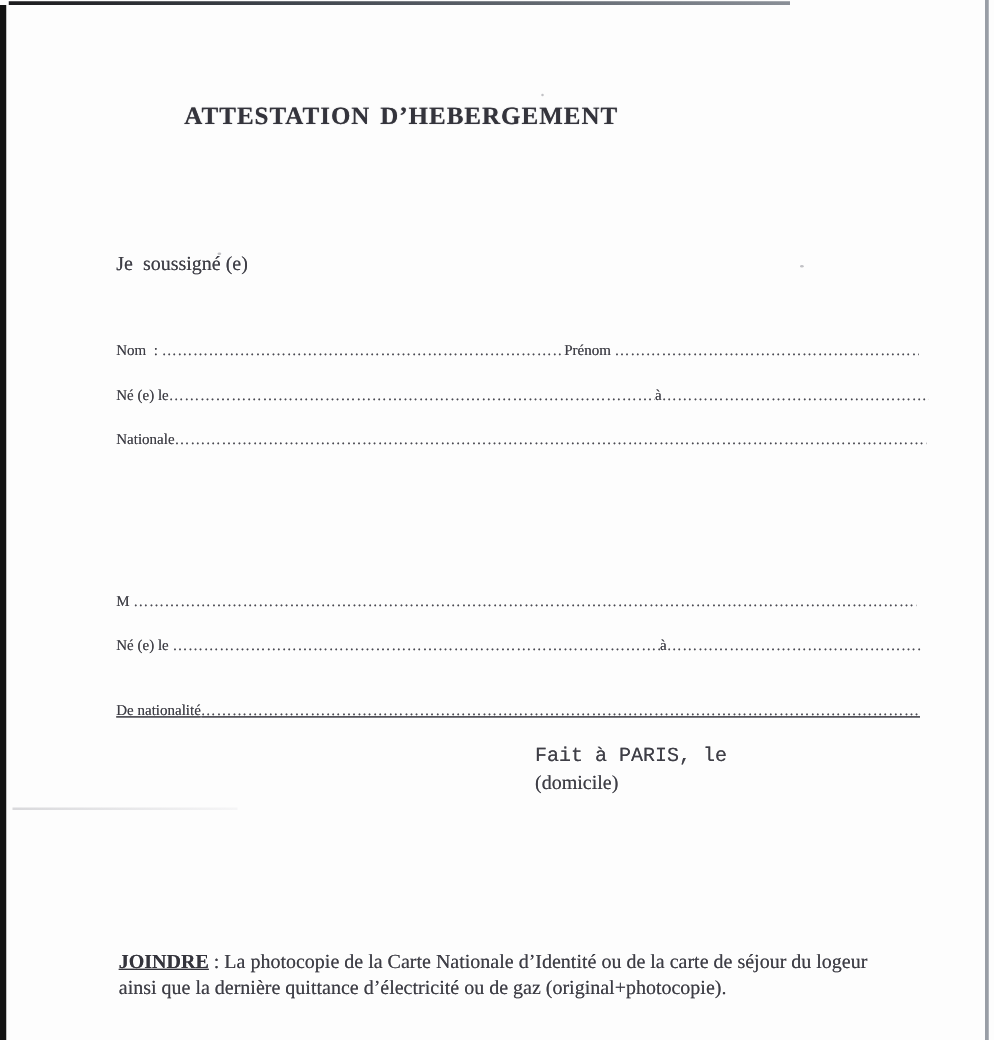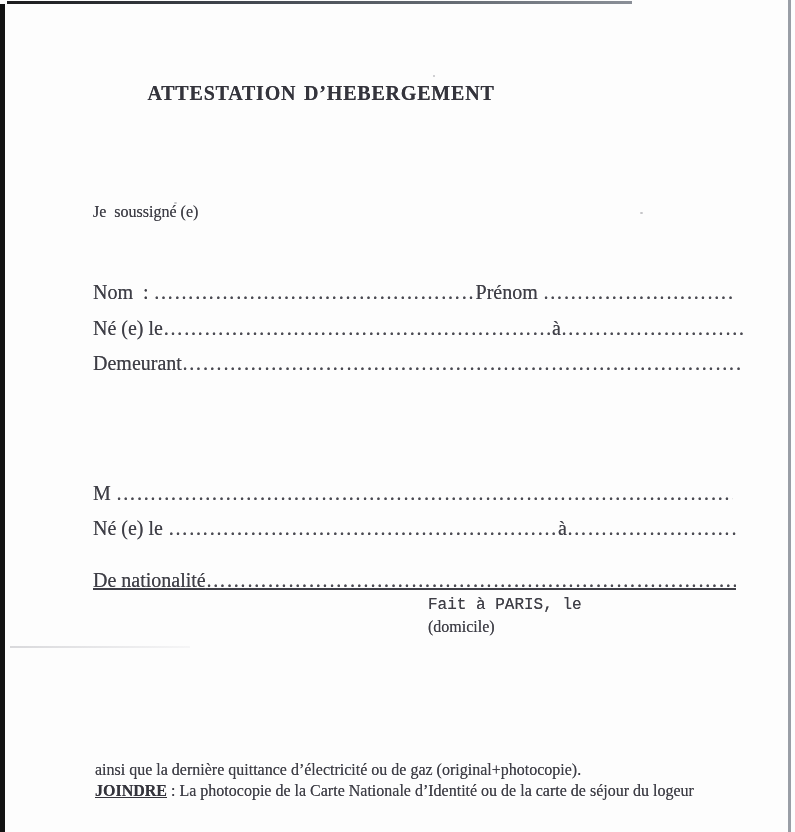--- a/index.html
+++ b/index.html
@@ -37,21 +37,21 @@
   
   .txt { position: absolute; font-size: 16px; line-height: 20px; white-space: pre; text-shadow: 0 0 0.5px rgba(62,62,70,.75); }
   .title {
     position: absolute; top: 82px; left: 10px; right: 0;
     text-align: center; font-size: 20px; font-weight: bold;
     letter-spacing: 0.8px; word-spacing: 2px; color: #34343c;
     text-shadow: 0 0 0.6px rgba(52,52,60,.8);
   }
   .fline {
     position: absolute; display: flex; align-items: baseline;
-    font-size: 20px; line-height: 20px; text-shadow: 0 0 0.5px rgba(62,62,70,.7); margin-top: 12px;
+    font-size: 12px; line-height: 20px; text-shadow: 0 0 0.5px rgba(62,62,70,.7);
   }
   .lbl  { flex: none; white-space: pre; }
   .dots { overflow: hidden; white-space: nowrap; letter-spacing: 0.5px; color: #4a4a52; }
   .dots.fill { flex: 1 1 auto; }
   .mid322 { flex: none; width: 322px; }
   .mid389 { flex: none; width: 389px; }
   .mid390 { flex: none; width: 390px; }
 
   .pos-intro   { top: 202px; left: 93px; }
   .pos-nom     { top: 270px; left: 93px; width: 642px; }
@@ -95,21 +95,21 @@
   </div>
 
   <div class="fline pos-ne1">
     <span class="lbl">Né (e) le</span>
     <span class="dots mid389">……………………………………………………………………………………………………………………………………………………</span>
     <span class="lbl">à</span>
     <span class="dots fill">……………………………………………………………………………………………………………………………………………………</span>
   </div>
 
   <div class="fline pos-dem">
-    <span class="lbl">Demeurant</span>
+    <span class="lbl">Nationale</span>
     <span class="dots fill">……………………………………………………………………………………………………………………………………………………</span>
   </div>
 
 
   <div class="fline pos-m">
     <span class="lbl">M </span>
     <span class="dots fill">……………………………………………………………………………………………………………………………………………………</span>
   </div>
 
   <div class="fline pos-ne2">
@@ -121,17 +121,17 @@
 
   <div class="fline pos-nat">
     <span class="lbl">De nationalité</span>
     <span class="dots fill">……………………………………………………………………………………………………………………………………………………</span>
   </div>
 
   <div class="txt pos-fait">Fait à PARIS, le</div>
   <div class="txt pos-sig">(domicile)</div>
 
   <div class="footer">
+    <div><span class="joindre">JOINDRE</span><span> : La photocopie de la Carte Nationale d’Identité ou de la carte de séjour du logeur</span></div>
     <div>ainsi que la dernière quittance d’électricité ou de gaz (original+photocopie).</div>
-    <div><span class="joindre">JOINDRE</span><span> : La photocopie de la Carte Nationale d’Identité ou de la carte de séjour du logeur</span></div>
   </div>
 
 </div>
 
 </body></html>

